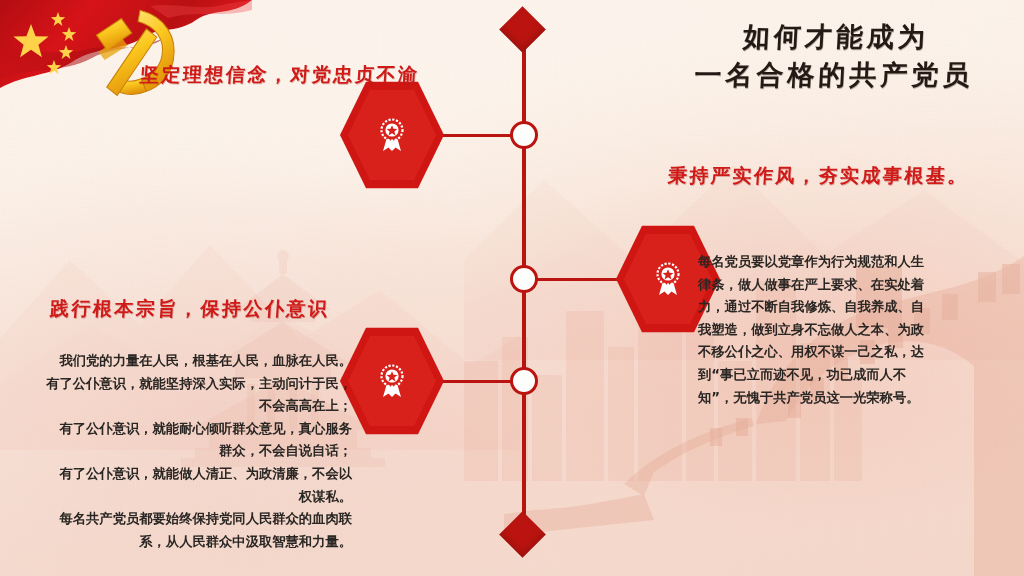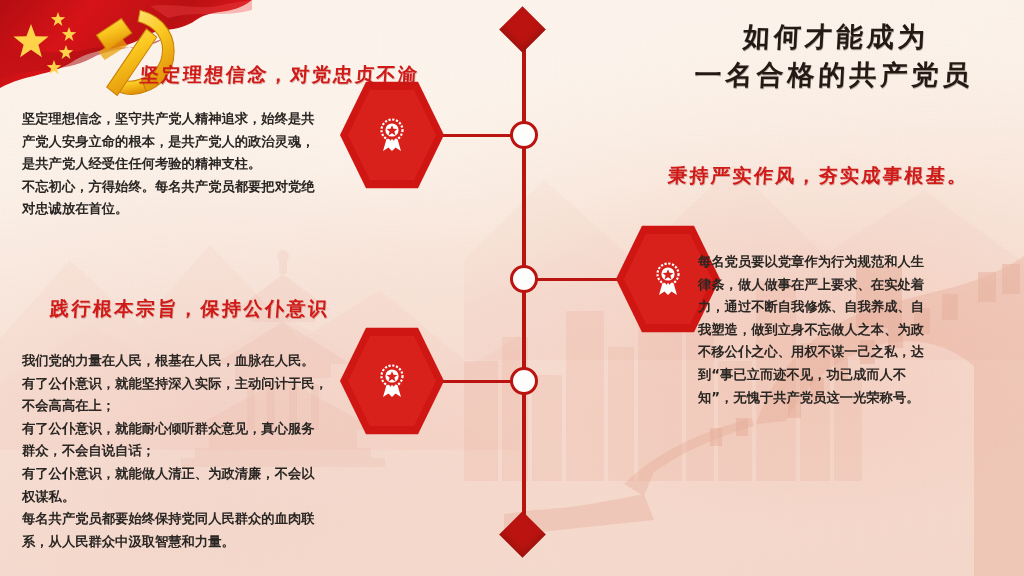--- a/index.html
+++ b/index.html
@@ -56,21 +56,21 @@
   #head-3{left:50px;top:296px;}
 
   .body-text{
     position:absolute;color:#2a2623;
     font-size:13.3px;line-height:1.70;
     font-family:"DejaVu Sans","Liberation Sans",sans-serif;
     white-space:pre-line;font-weight:600;
   }
   #body-1{left:22px;top:108px;width:320px;}
   #body-2{left:698px;top:203px;width:300px;text-align:justify;margin-top:48px;}
-  #body-3{left:22px;top:350px;width:330px;}
+  #body-3{left:22px;top:350px;width:330px;text-align:right;}
 
   
   .timeline{position:absolute;left:0;top:0;width:1024px;height:576px;pointer-events:none;}
   .tl-line{position:absolute;left:522px;top:28px;width:4px;height:520px;background:#b81410;}
   .diamond{
     position:absolute;width:33px;height:33px;background:#bb1410;
     left:506px;transform:rotate(45deg);
     box-shadow:inset -3px -3px 7px rgba(0,0,0,.16);
   }
   #diamond-top{top:13px;}
@@ -277,25 +277,20 @@
       </svg>
     </div>
   </div>
 
   <div class="main-title">
     <div>如何才能成为</div>
     <div>一名合格的共产党员</div>
   </div>
 
   <div class="sec-head" id="head-1">坚定理想信念，对党忠贞不渝</div>
-  <div class="body-text" id="body-1">坚定理想信念，坚守共产党人精神追求，始终是共
-产党人安身立命的根本，是共产党人的政治灵魂，
-是共产党人经受住任何考验的精神支柱。
-不忘初心，方得始终。每名共产党员都要把对党绝
-对忠诚放在首位。</div>
 
   <div class="sec-head" id="head-2">秉持严实作风，夯实成事根基。</div>
   <div class="body-text" id="body-2">每名党员要以党章作为行为规范和人生
 律条，做人做事在严上要求、在实处着
 力，通过不断自我修炼、自我养成、自
 我塑造，做到立身不忘做人之本、为政
 不移公仆之心、用权不谋一己之私，达
 到“事已立而迹不见，功已成而人不
 知”，无愧于共产党员这一光荣称号。</div>
 

